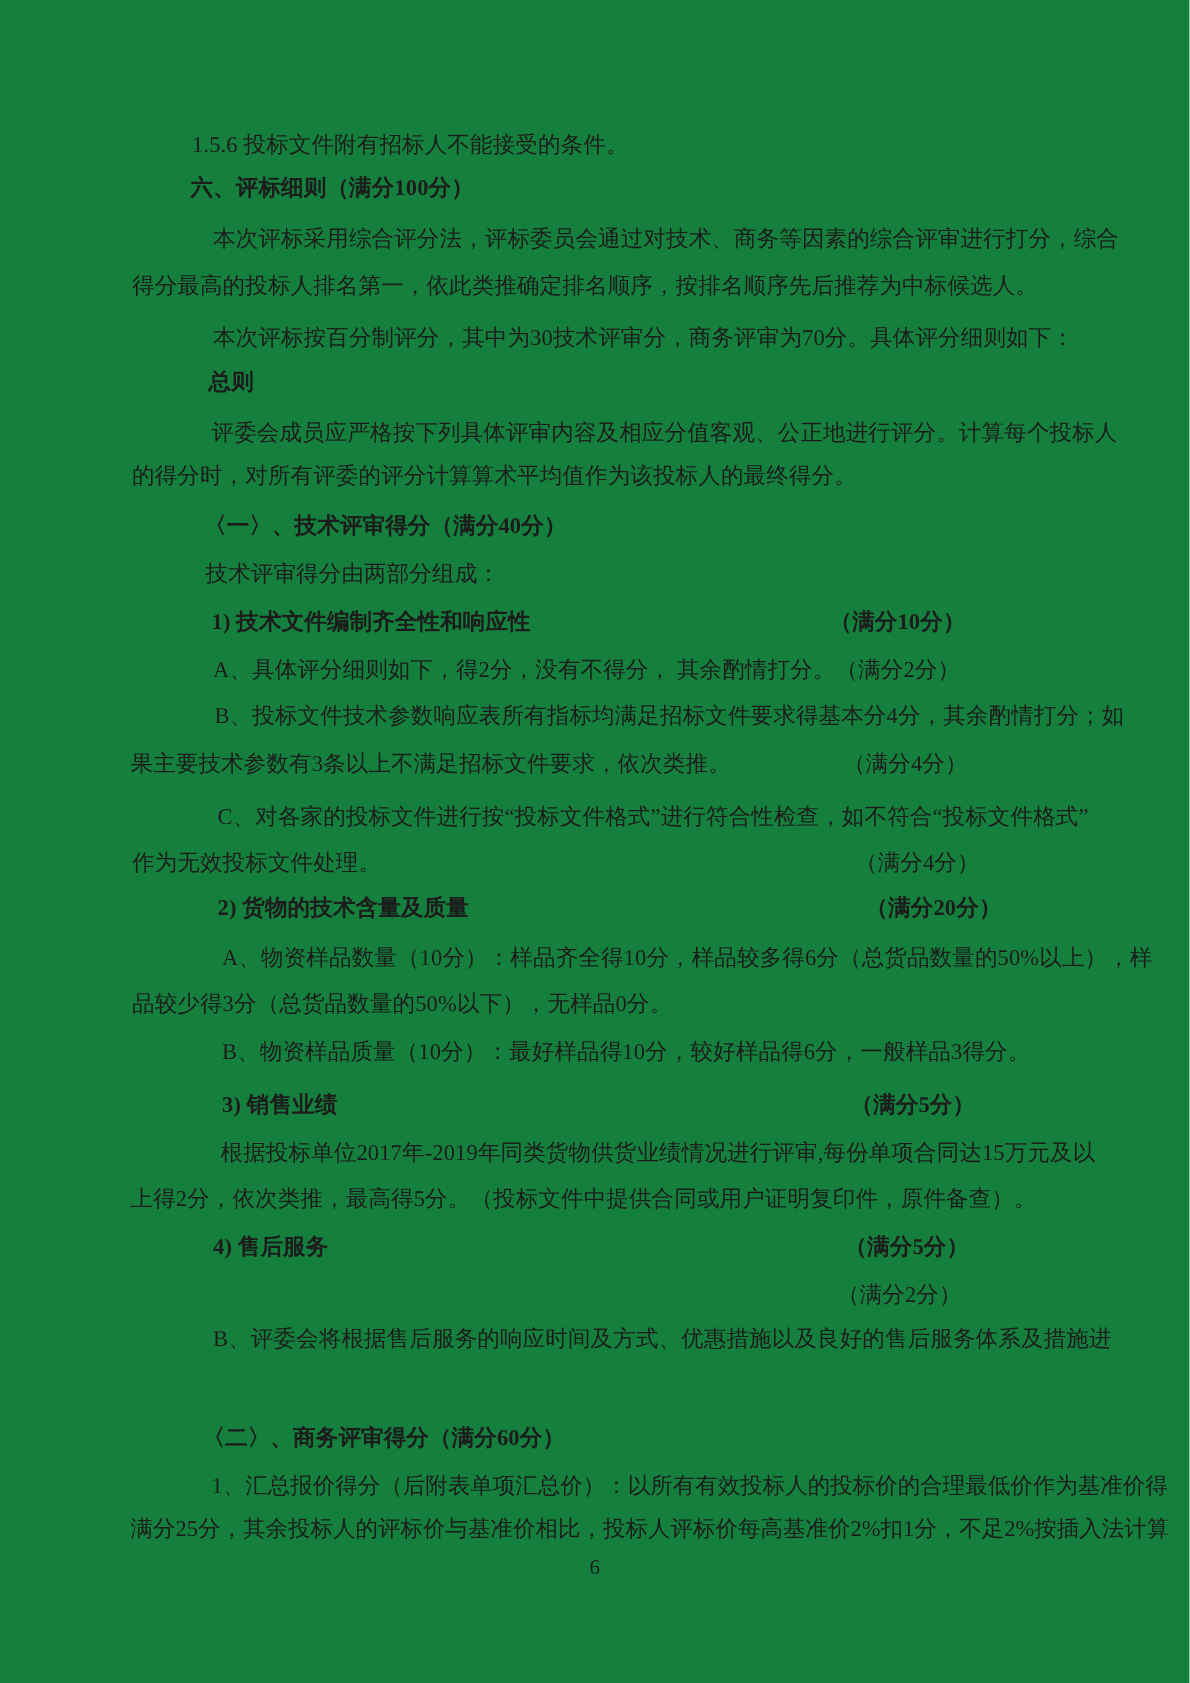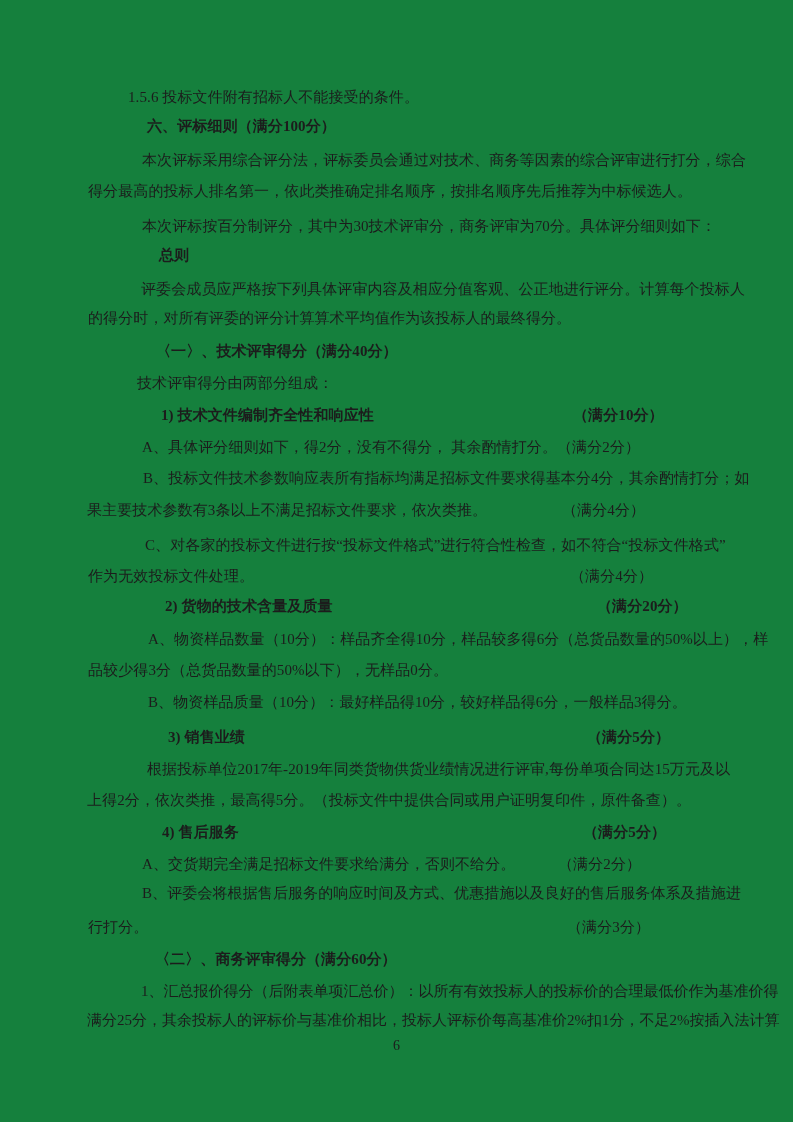--- a/index.html
+++ b/index.html
@@ -14,21 +14,21 @@
   }
   .line { position: absolute; left: 0; width: 100%; height: 22px; }
   .t {
     position: absolute;
     top: 0;
     font-size: 15px;
     line-height: 20px;
     white-space: pre;
     letter-spacing: 0.1px;
   }
-  .b { font-weight: bold; margin-left: 20px; }
+  .b { font-weight: bold; }
   .tight { font-size: 15px; letter-spacing: 0; }
   .pagenum {
     position: absolute;
     top: 1038px;
     left: 0;
     width: 100%;
     text-align: center;
     font-size: 14px;
   }
 </style>
@@ -111,30 +111,25 @@
       <span class="t" style="left:147px">根据投标单位2017年-2019年同类货物供货业绩情况进行评审,每份单项合同达15万元及以</span>
     </div>
   <div class="line" style="top:790px">
       <span class="t" style="left:87px">上得2分，依次类推，最高得5分。（投标文件中提供合同或用户证明复印件，原件备查）。</span>
     </div>
   <div class="line" style="top:822px">
     <span class="t b" style="left:142px">4) 售后服务</span>
     <span class="t b" style="left:563px">（满分5分）</span>
   </div>
   <div class="line" style="top:854px">
-    <span class="t" style="left:142px">A、交货期完全满足招标文件要求给满分，否则不给分。</span>
     <span class="t" style="left:558px">（满分2分）</span>
   </div>
   <div class="line" style="top:883px">
       <span class="t" style="left:142px">B、评委会将根据售后服务的响应时间及方式、优惠措施以及良好的售后服务体系及措施进</span>
     </div>
-  <div class="line" style="top:917px">
-    <span class="t" style="left:88px">行打分。</span>
-    <span class="t" style="left:567px">（满分3分）</span>
-  </div>
   <div class="line" style="top:949px">
       <span class="t b" style="left:135px">〈二〉、商务评审得分（满分60分）</span>
     </div>
   <div class="line" style="top:981px">
       <span class="t tight" style="left:141px">1、汇总报价得分（后附表单项汇总价）：以所有有效投标人的投标价的合理最低价作为基准价得</span>
     </div>
   <div class="line" style="top:1010px">
       <span class="t tight" style="left:87px">满分25分，其余投标人的评标价与基准价相比，投标人评标价每高基准价2%扣1分，不足2%按插入法计算</span>
     </div>
 

